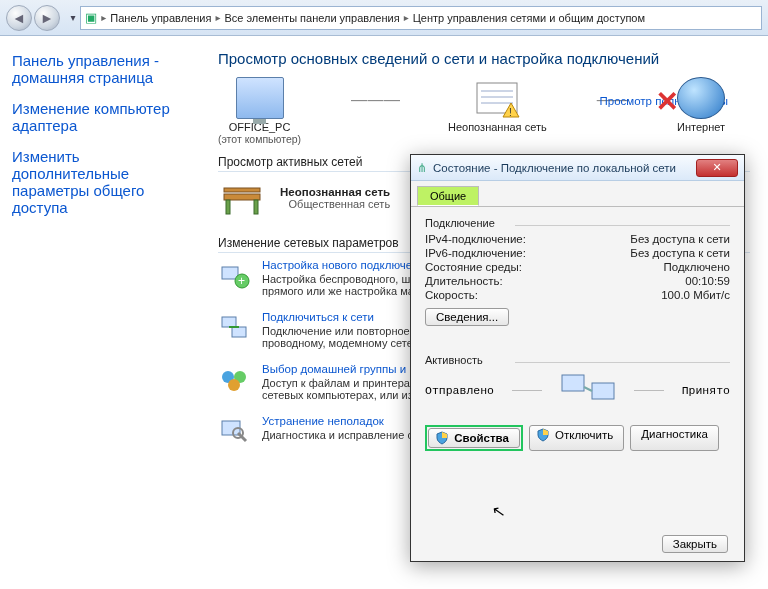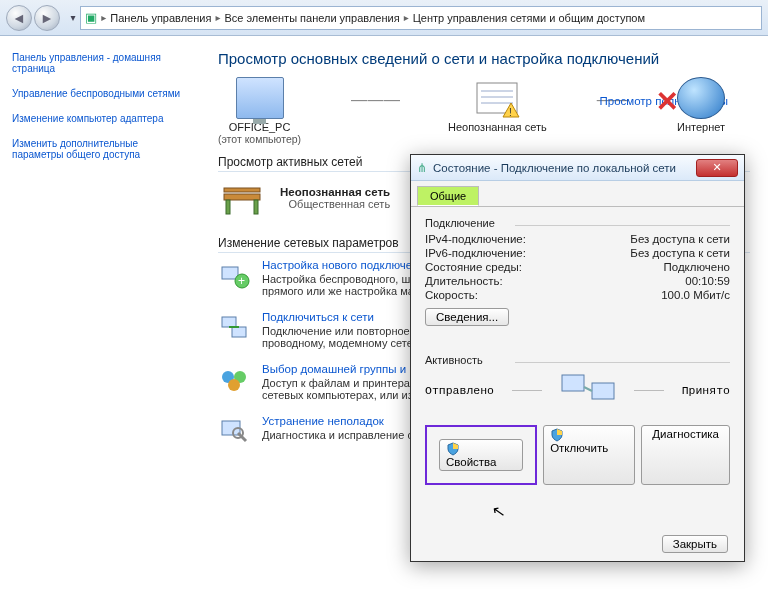--- a/index.html
+++ b/index.html
@@ -22,21 +22,21 @@
 }
 .nav-dd { width:14px; color:#445; font-size:10px; text-align:center; }
 .breadcrumb { flex: 1; height: 24px; background: #fff; border: 1px solid #9bb4d2; display: flex; align-items: center; padding: 0 4px; gap: 4px; }
 .breadcrumb .bc-icon { font-size: 13px; color: #2a6; }
 .breadcrumb .sep { color: #666; font-size: 10px; }
 .breadcrumb .crumb { color: #222; font-size: 11px; white-space: nowrap; }
 
 
 .main { display: flex; height: calc(100% - 36px); }
 .sidebar { width: 200px; padding: 16px 12px; background: #fff; }
-.sidebar .link { color: #0b57d0; font-size: 10px; margin-bottom: 14px; display: block; cursor: pointer; }
+.sidebar .link { color: #0b57d0; font-size: 15px; margin-bottom: 14px; display: block; cursor: pointer; }
 
 .content { flex: 1; padding: 14px 18px; color: #222; }
 .content h1 { font-size: 15px; font-weight: 400; color: #003b7a; margin-bottom: 10px; }
 .netrow { display: flex; align-items: flex-start; gap: 50px; margin-bottom: 6px; }
 .netitem { text-align: center; font-size: 11px; }
 .netitem .ico { width: 48px; height: 42px; margin: 0 auto 2px; }
 .netitem .sub { color:#555; font-size:10.5px; }
 .dash { align-self: center; color:#888; font-size:16px; letter-spacing:-2px; margin-top:-22px; }
 .maplink { position:absolute; right:40px; top:95px; color:#0b57d0; font-size:11.5px; cursor:pointer; }
 
@@ -84,21 +84,21 @@
 .activity { margin-top:28px; }
 .act-row { display:flex; align-items:center; justify-content:space-between; margin:6px 0 10px;}
 .act-row .lbl { font-size:11.5px;font-family:Liberation Mono, monospace; }
 .act-row .smallline { flex:none; width:30px; border-top:1px solid #bbb; margin:0 4px;}
 .compico { width:56px; height:42px; }
 
 .dlg-actions { display:flex; gap:6px; margin-top:14px; }
 .dlg-actions .btn.shield { padding-left:6px; }
 .shield-ico { display:inline-block; width:14px; height:14px; vertical-align:-3px; margin-right:2px;}
 
-.highlight { border:2px solid #6d28d9; padding:12px; display:inline-block; }
+.highlight { border:2px solid #22c55e; padding:1px; display:inline-block;font-weight:bold; }
 
 .dlg-foot { position:absolute; bottom:8px; right:16px; }
 .cursor { position:absolute; left:492px; top:502px; font-size:16px; color:#000; pointer-events:none; text-shadow:0 0 2px #fff; transform: rotate(-10deg); }
 
 
 .ico-monitor { background:linear-gradient(#cfe3ff,#8eb9ee); border:1px solid #5b7faa; border-radius:2px; position:relative;}
 .ico-monitor::after{content:"";position:absolute;bottom:-6px;left:35%;width:30%;height:5px;background:#9aa;}
 .ico-netlist{ position:relative;}
 .ico-netlist svg{width:100%;height:100%;}
 .ico-x{ color:#d33; font-size:28px; font-weight:bold; line-height:42px;}
@@ -122,21 +122,20 @@
     <span class="sep">▸</span>
     <span class="crumb">Все элементы панели управления</span>
     <span class="sep">▸</span>
     <span class="crumb">Центр управления сетями и общим доступом</span>
   </div>
 </div>
 
 <div class="main">
   <div class="sidebar">
     <a class="link">Панель управления - домашняя страница</a>
-    <a class="link">Управление беспроводными сетями</a>
     <a class="link">Изменение компьютер адаптера</a>
     <a class="link">Изменить дополнительные параметры общего доступа</a>
   </div>
 
   <div class="content">
     <h1>Просмотр основных сведений о сети и настройка подключений</h1>
     <a class="maplink">Просмотр полной карты</a>
 
     <div class="netrow">
       <div class="netitem">

